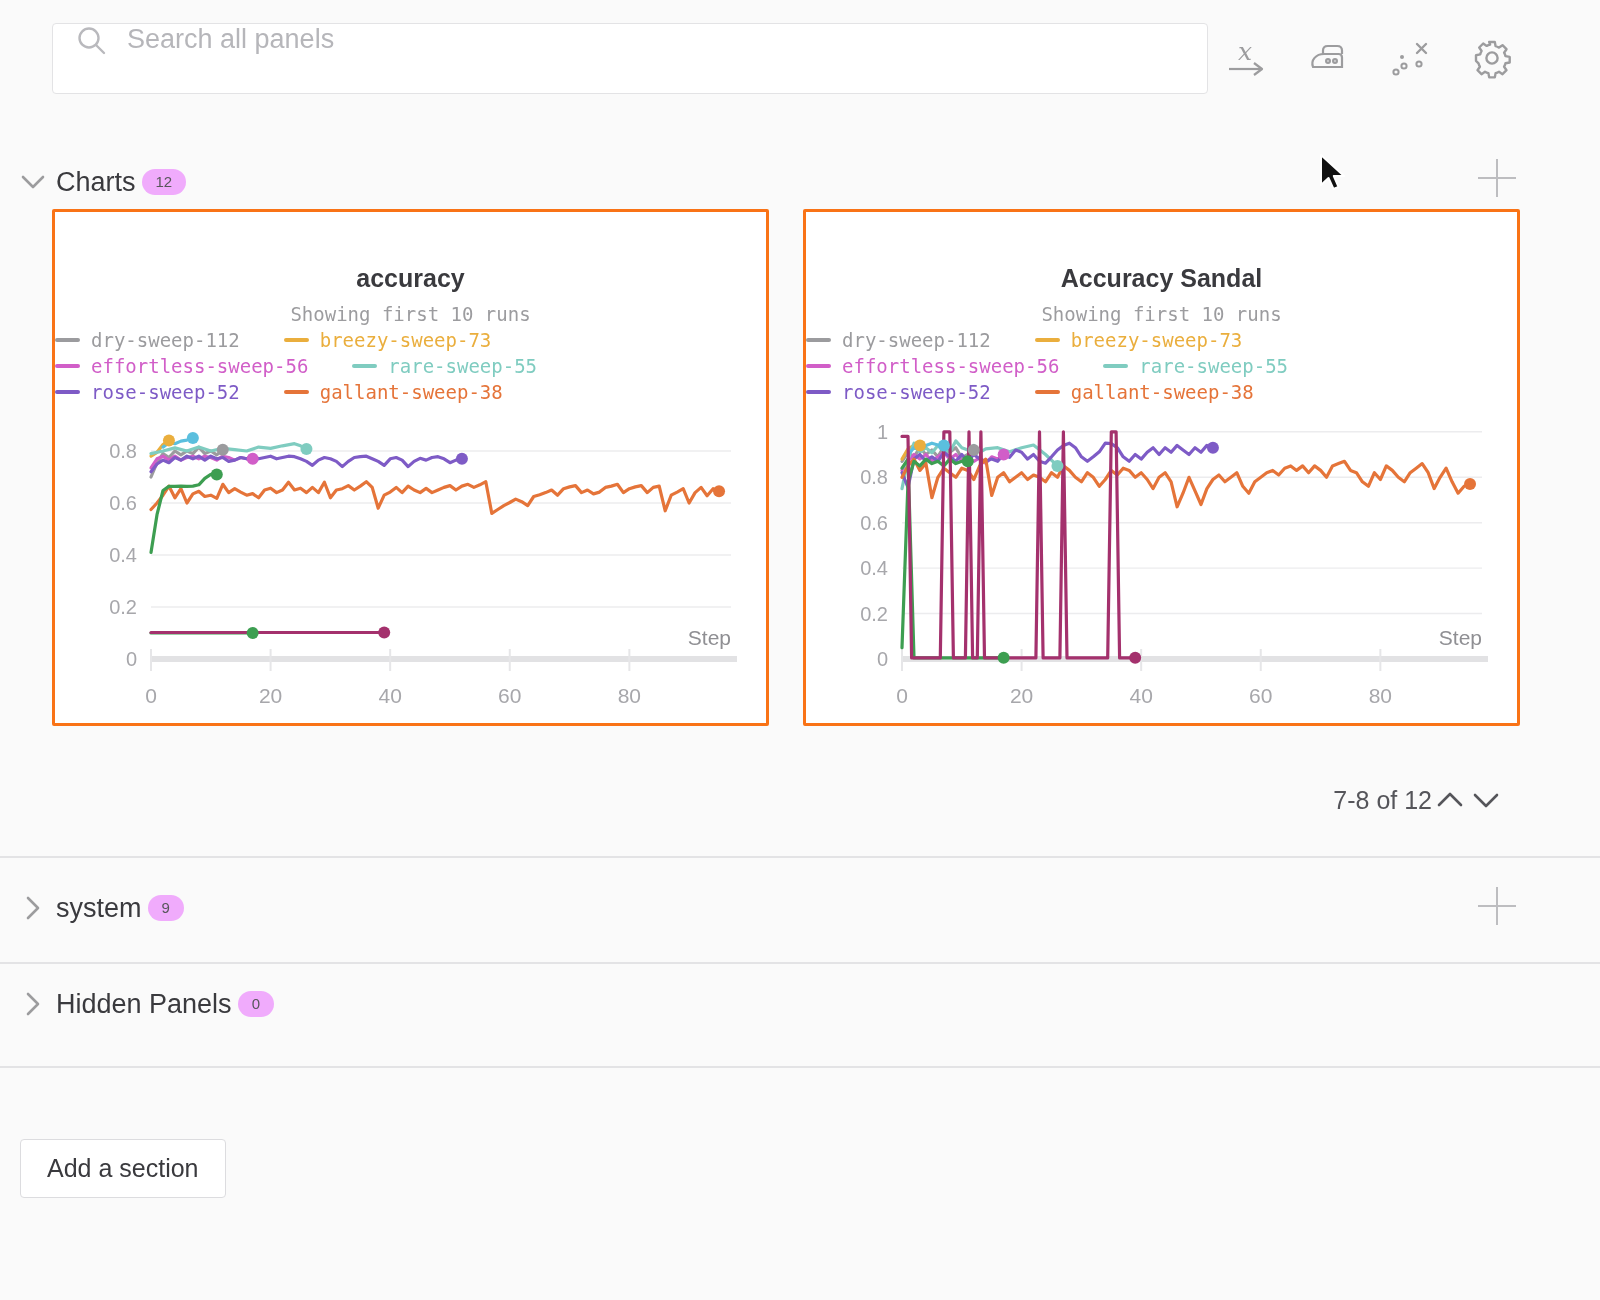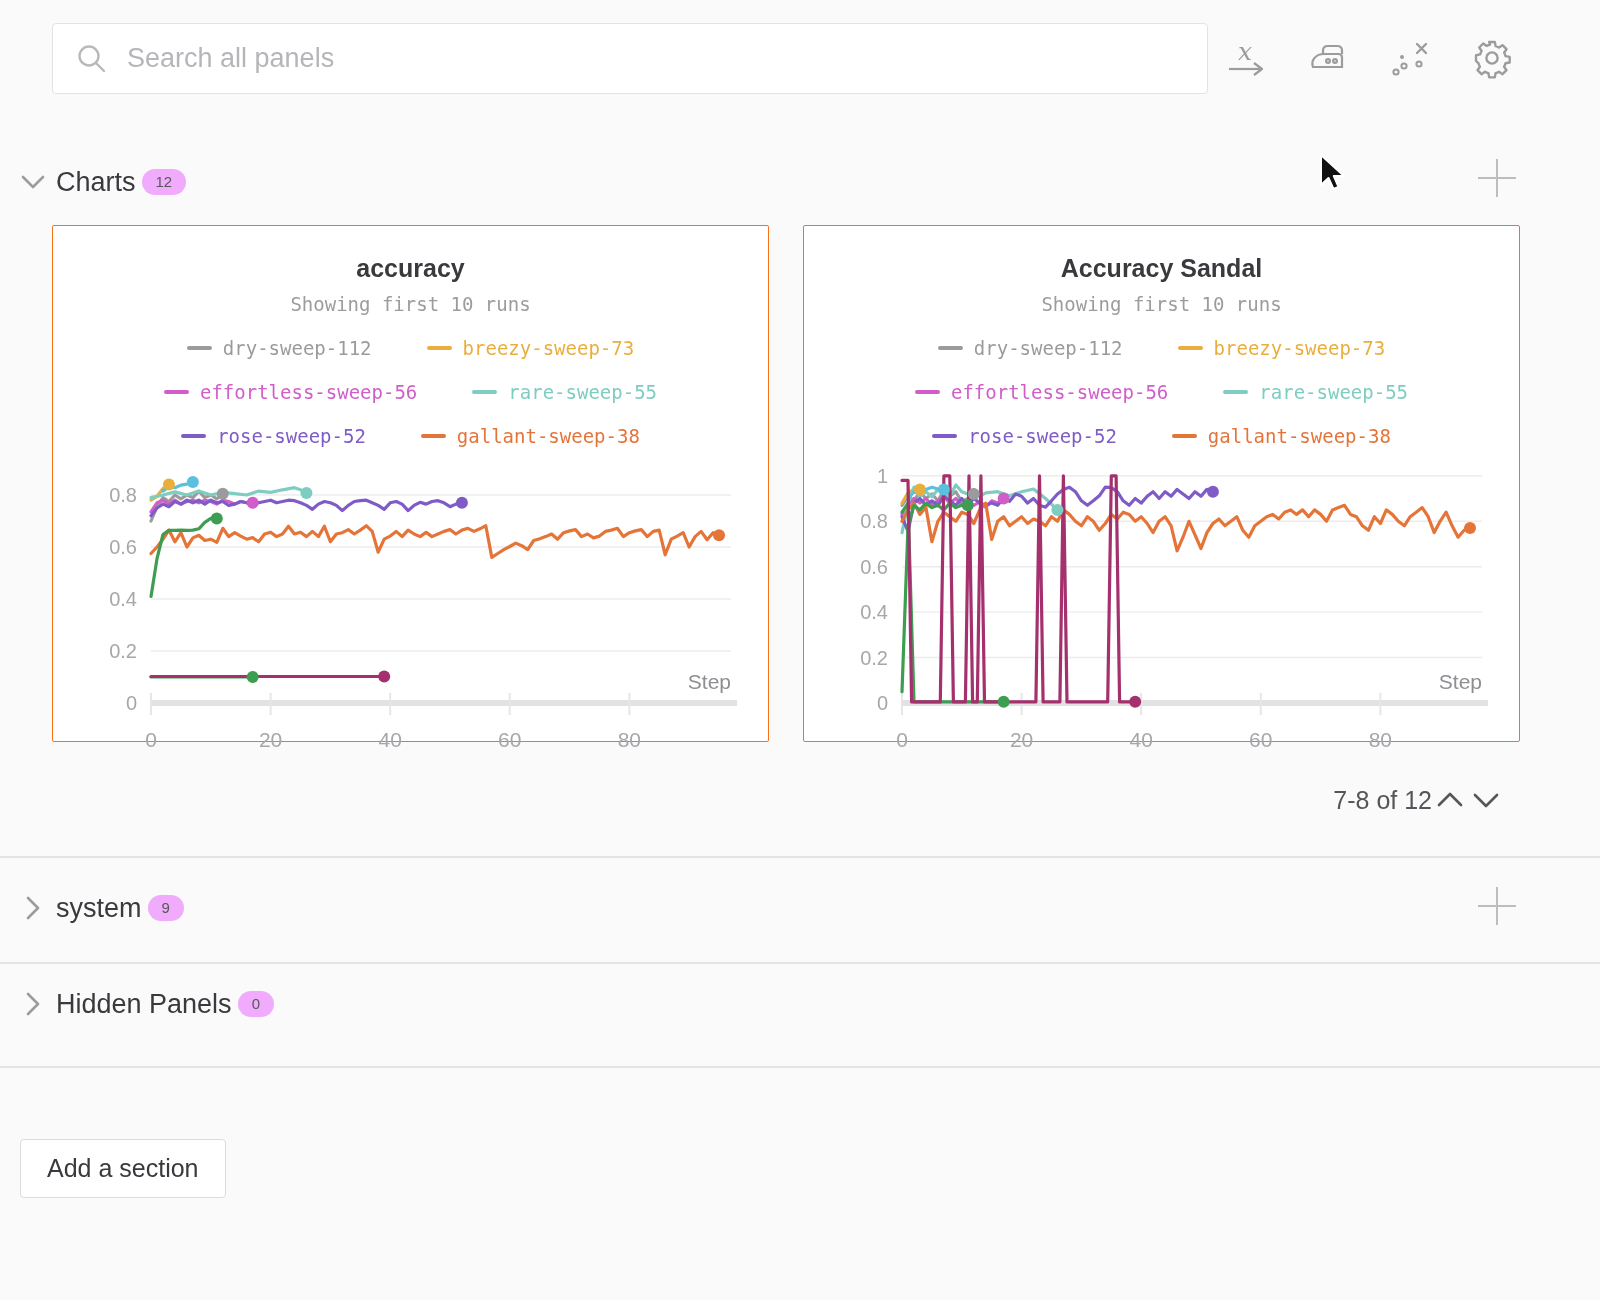--- a/index.html
+++ b/index.html
@@ -8,21 +8,21 @@
     position:relative;
     background:#fafafa;
     font-family:"Liberation Sans", sans-serif;
     color:#3a3a3e;
     overflow:hidden;
   }
   
   .search-box {
     position:absolute; top:23px; left:52px; width:1156px; height:71px;
     background:#ffffff; border:1px solid #e3e3e5; border-radius:4px;
-    display:flex; align-items:center; padding:0 22px;
+    display:flex; align-items:flex-start; padding:0 22px;
   }
   .search-box input {
     border:none; outline:none; flex:1; font-size:27px; color:#555;
     font-family:"Liberation Sans", sans-serif; background:transparent; margin-left:18px;
   }
   .search-box input::placeholder { color:#b6b6ba; }
   .toolbar-icons {
     position:absolute; top:36px; right:86px;
     display:flex; gap:38px; align-items:center;
   }
@@ -38,30 +38,30 @@
   .badge {
     background:#f0abfc; color:#57575b; border-radius:16px;
     font-size:15px; padding:4px 14px; line-height:1.2; min-width:24px; text-align:center;
   }
   .plus-btn { position:absolute; width:44px; height:44px; display:flex; align-items:center; justify-content:center; cursor:pointer; }
 
   .divider { position:absolute; left:0; right:0; height:2px; background:#e3e3e5; }
 
   
   .panel {
-    position:absolute; top:225px; width:717px; height:517px;
-    background:#ffffff; border:1px solid #f97316; border-radius:2px;
-    padding-top:28px; cursor:pointer;
+    position:absolute; top:209px; width:717px; height:517px;
+    background:#ffffff; border:3px solid #f97316; border-radius:2px;
+    padding-top:52px; cursor:pointer;
   }
   .panel.p1 { left:52px; }
   .panel.p2 { left:803px; }
   .chart-title { text-align:center; font-size:25px; font-weight:bold; color:#3a3a3e; }
   .chart-sub   { text-align:center; font-size:19px; color:#9c9c9f; margin-top:10px;
                  font-family:"DejaVu Sans Mono", monospace; }
-  .legend-row  { display:flex; justify-content:center; gap:55px; margin-top:22px; }
+  .legend-row  { display:flex; gap:44px; margin-top:4px; }
   .legend-item { display:flex; align-items:center; gap:11px; cursor:pointer; }
   .legend-swatch { width:25px; height:4px; border-radius:2px; flex:none; }
   .legend-label { font-size:19px; font-family:"DejaVu Sans Mono", monospace; white-space:nowrap; }
   .chart-svg { display:block; margin:4px auto 0 auto; }
 
   
   .pagination {
     position:absolute; top:782px; right:96px;
     display:flex; align-items:center; 
   }

